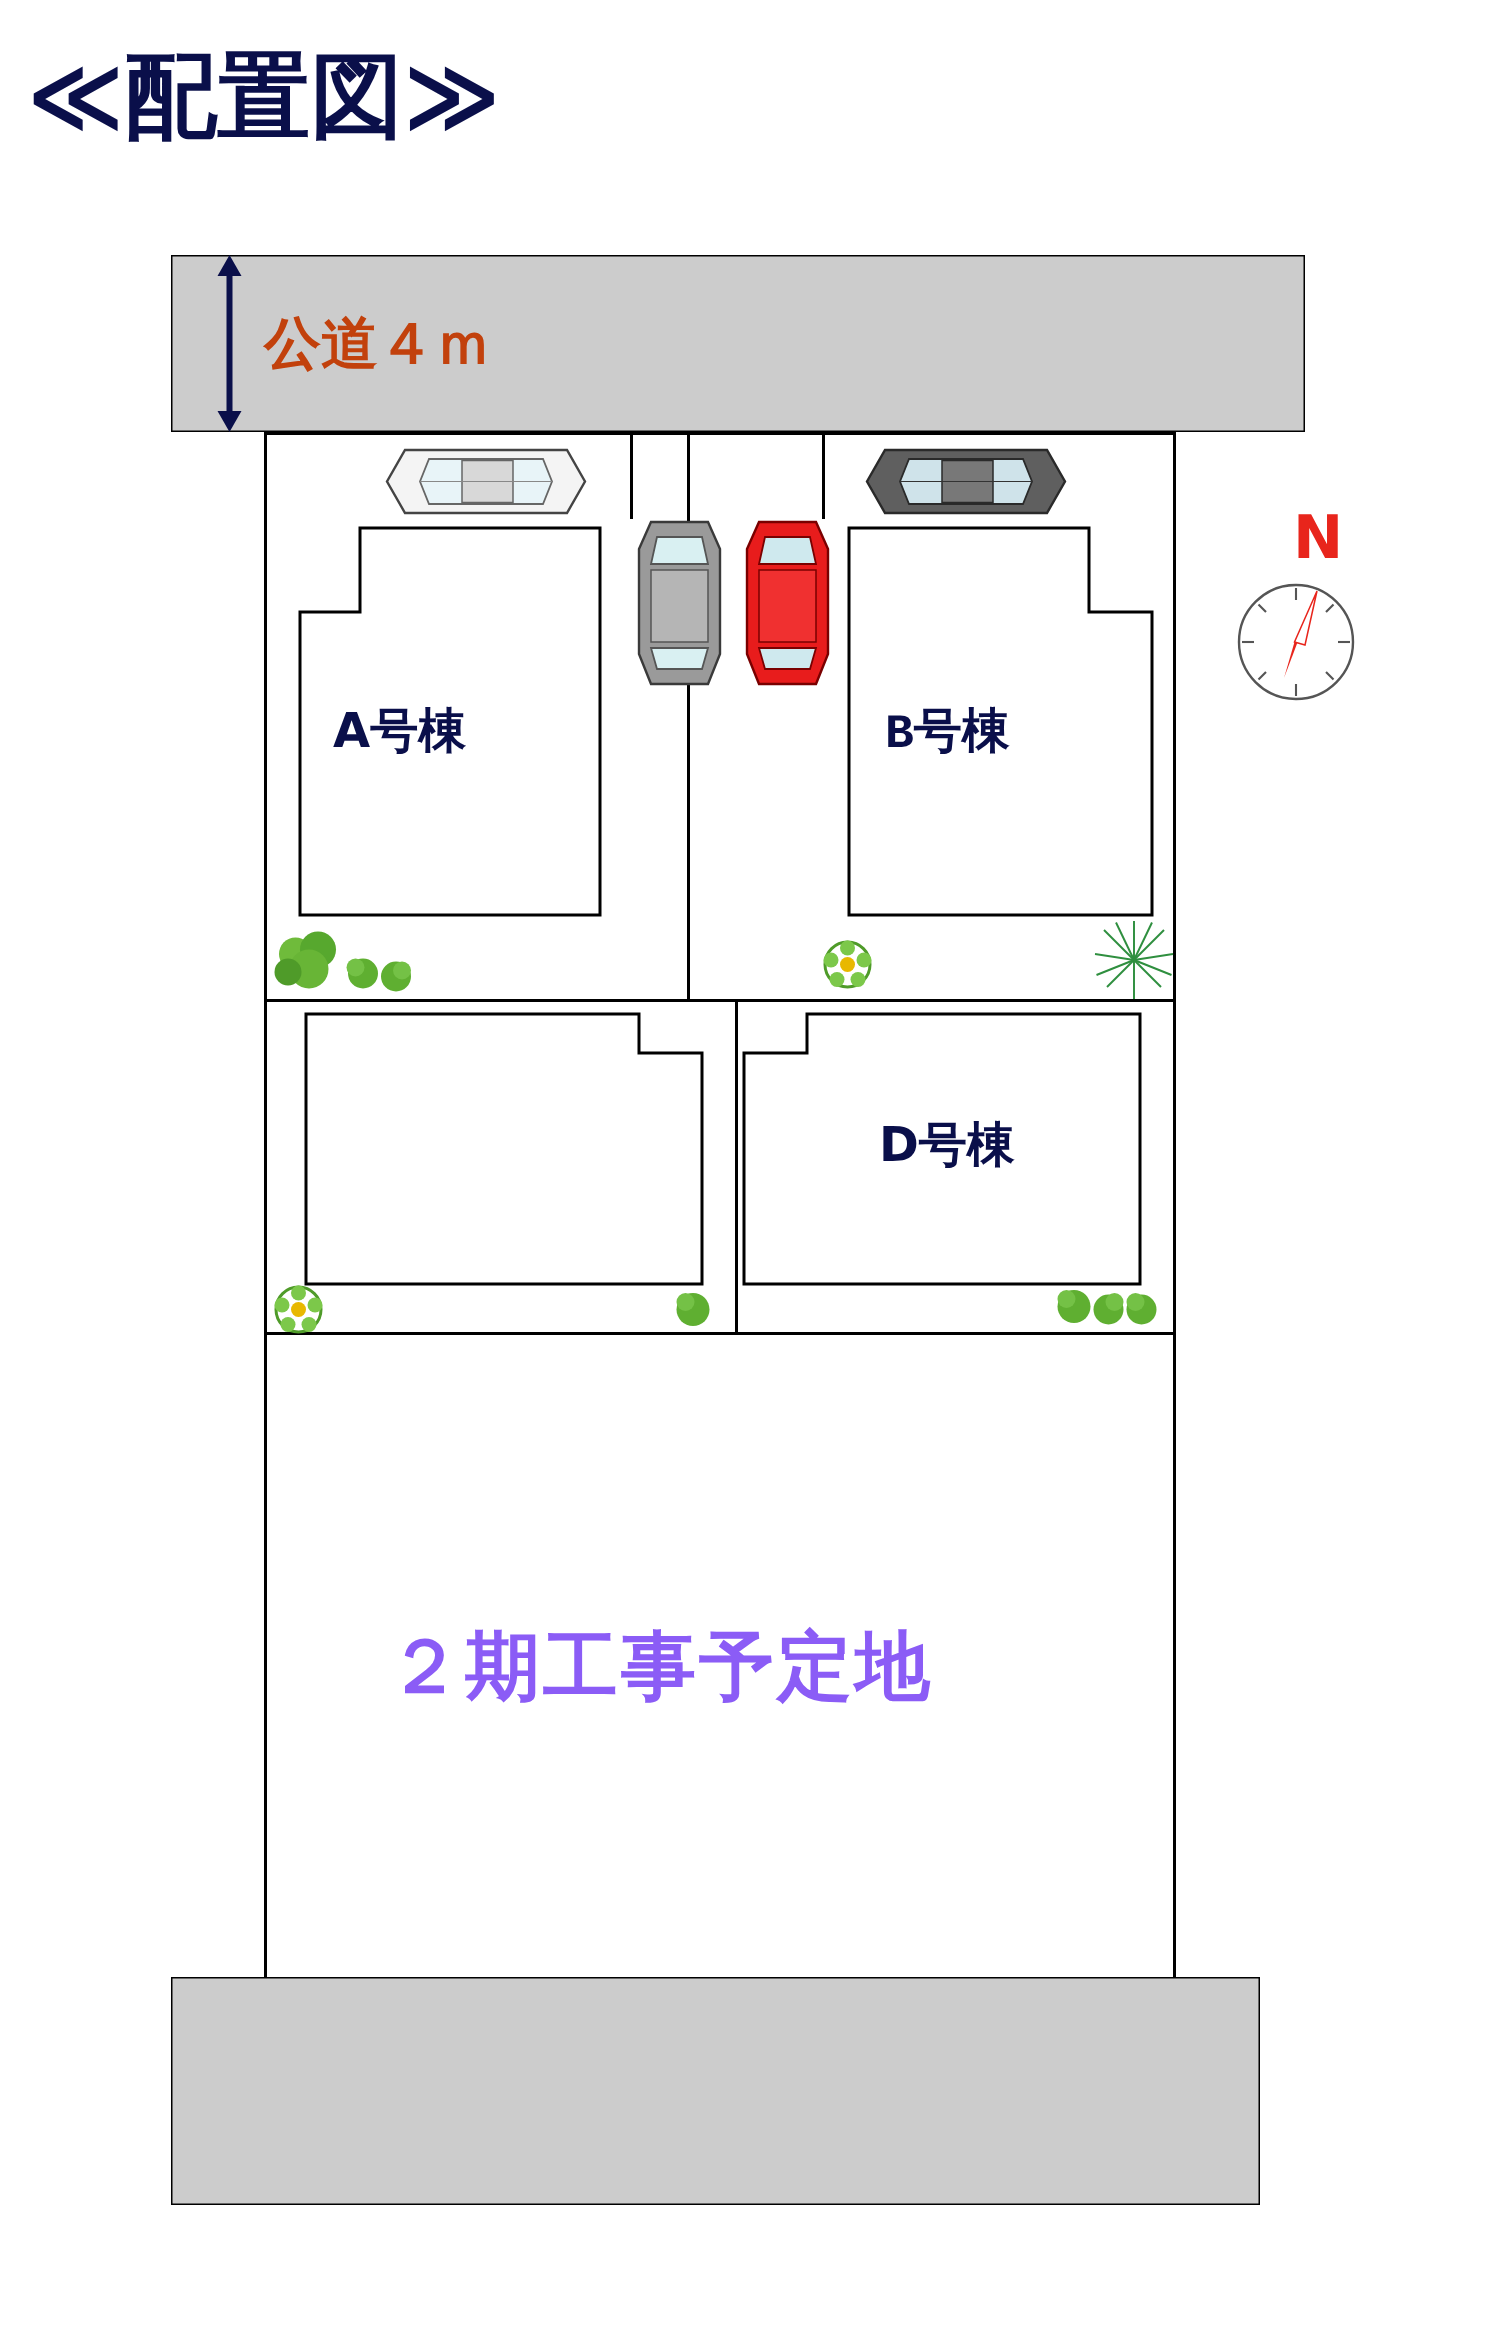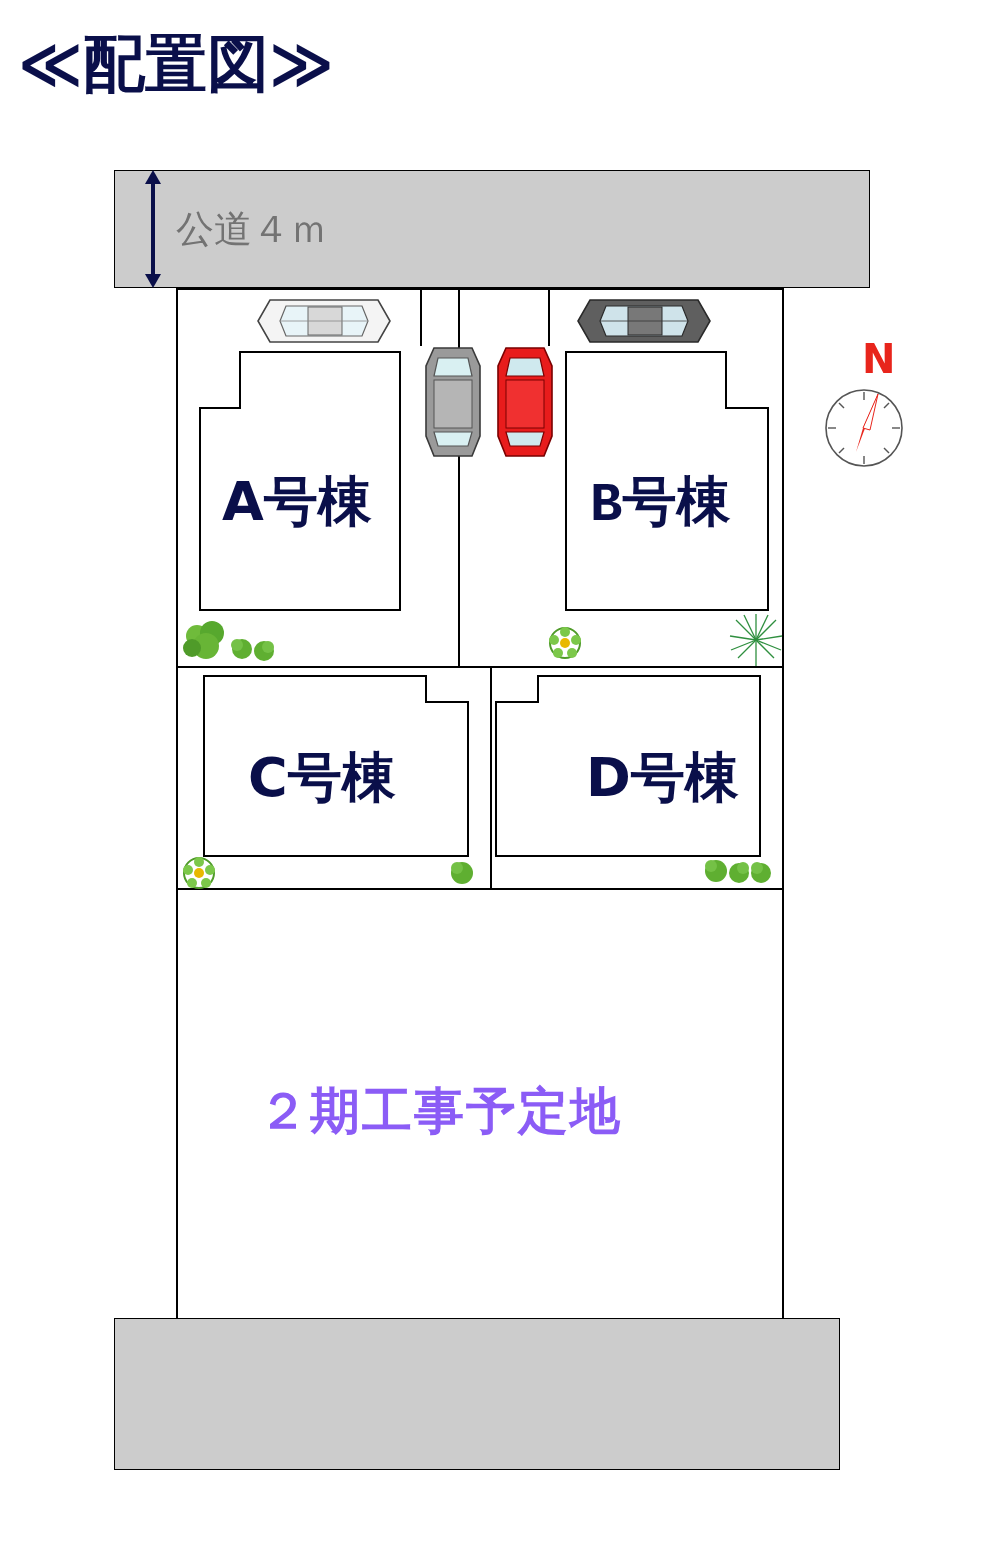--- a/index.html
+++ b/index.html
@@ -52,22 +52,22 @@
     left: 114px;
     top: 1318px;
     width: 726px;
     height: 152px;
   }
   #road-top-label {
     position: absolute;
     left: 176px;
     top: 204px;
     font-size: 38px;
-    font-weight: normal;
-    color: #737373;
+    font-weight: bold;
+    color: #c2410c;
     white-space: nowrap;
   }
 
   
   #road-width-arrow {
     position: absolute;
     left: 140px;
     top: 170px;
     width: 26px;
     height: 118px;
@@ -97,21 +97,21 @@
 
   
   .house {
     position: absolute;
     box-sizing: border-box;
     background: #ffffff;
     border: 2px solid #000000;
   }
   .house-label {
     position: absolute;
-    font-size: 54px;
+    font-size: 32px;
     font-weight: bold;
     color: #0a0f4a;
     white-space: nowrap;
     text-align: right;
   }
 
   
   #phase2-label {
     position: absolute;
     left: 258px;
@@ -195,21 +195,20 @@
       <polygon points="0,0 160,0 160,56 202,56 202,258 0,258" fill="#ffffff" stroke="#000000" stroke-width="2"></polygon>
     </svg>
   </div>
   <div class="house-label" style="left:590px; top:466px;font-family:Liberation Mono, monospace;">B号棟</div>
 
   <div class="house" style="left:204px; top:676px; width:264px; height:180px; border:none; background:transparent;">
     <svg width="264" height="180" viewBox="0 0 264 180">
       <polygon points="0,0 222,0 222,26 264,26 264,180 0,180" fill="#ffffff" stroke="#000000" stroke-width="2"></polygon>
     </svg>
   </div>
-  <div class="house-label" style="left:248px; top:742px;">C号棟</div>
 
   <div class="house" style="left:496px; top:676px; width:264px; height:180px; border:none; background:transparent;">
     <svg width="264" height="180" viewBox="0 0 264 180">
       <polygon points="42,0 42,26 0,26 0,180 264,180 264,0" fill="#ffffff" stroke="#000000" stroke-width="2"></polygon>
     </svg>
   </div>
   <div class="house-label" style="left:546px; top:742px;margin-left:40px;">D号棟</div>
 
   <div class="car" style="left:256px; top:290px;">
     <svg width="136" height="62" viewBox="0 0 136 62">

